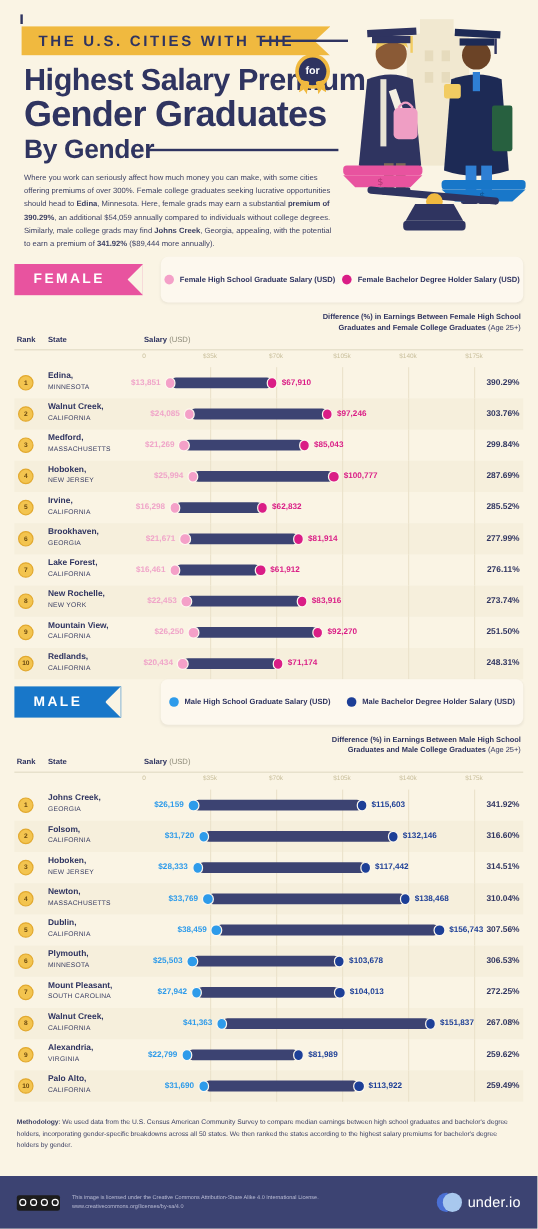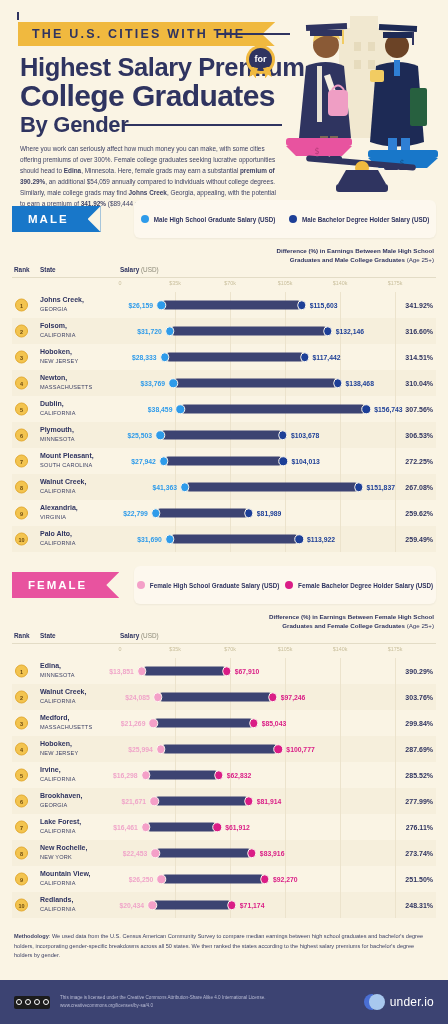--- a/index.html
+++ b/index.html
@@ -169,21 +169,21 @@
 
 <div class="page">
 
   <div class="header">
     <div class="ribbon-dot"></div>
     <div class="ribbon">THE U.S. CITIES WITH THE</div>
     <div class="ribbon-rule"></div>
 
     <div class="title1">Highest Salary Premium</div>
     <div class="forbadge">for</div>
-    <div class="title2">College Graduates</div>
+    <div class="title2">Gender Graduates</div>
     <div class="title3">By Gender</div>
     <div class="title3-rule"></div>
 
     <div class="intro">Where you work can seriously affect how much money you can make, with some cities offering premiums of over 300%. Female college graduates seeking lucrative opportunities should head to <b>Edina</b>, Minnesota. Here, female grads may earn a substantial <b>premium of 390.29%</b>, an additional $54,059 annually compared to individuals without college degrees. Similarly, male college grads may find <b>Johns Creek</b>, Georgia, appealing, with the potential to earn a premium of <b>341.92%</b> ($89,444 more annually).</div>
 
     <svg class="art" viewBox="0 0 160 190">
       <rect x="55" y="20" width="52" height="110" fill="#f1e8d0"></rect>
       <rect x="66" y="8" width="28" height="22" fill="#f1e8d0"></rect>
       <rect x="70" y="34" width="7" height="9" fill="#e6dbbd"></rect>
       <rect x="84" y="34" width="7" height="9" fill="#e6dbbd"></rect>
@@ -228,20 +228,234 @@
       <rect x="84" y="142" width="70" height="8" rx="3" fill="#1877c9"></rect>
       <path d="M84 150 h70 l-11 10 h-48 z" fill="#1877c9"></path>
       <text x="118" y="158" font-size="8" fill="#11538f" text-anchor="middle" font-family="DejaVu Sans, sans-serif">$</text>
       <rect x="22" y="152" width="110" height="6" rx="3" fill="#2f3460" transform="rotate(5 77 155)"></rect>
       <circle cx="78" cy="160" r="7" fill="#f0b93f"></circle>
       <path d="M62 162 h32 l8 14 h-48 z" fill="#2f3460"></path>
       <rect x="52" y="176" width="52" height="8" rx="3" fill="#2f3460"></rect>
     </svg>
   </div>
 
+  <div class="section" style="margin-top:14px">
+    <div class="sechead">
+      <div class="sectag female">FEMALE</div>
+      <div class="legendbox">
+        <div class="legend">
+          <span class="ldot" style="background:#f4a0c8"></span>
+          <span>Female High School Graduate Salary (USD)</span>
+        </div>
+        <div class="legend">
+          <span class="ldot" style="background:#da1d86"></span>
+          <span>Female Bachelor Degree Holder Salary (USD)</span>
+        </div>
+      </div>
+    </div>
+
+    <div class="colhead">
+      <div class="ch-rank">Rank</div>
+      <div class="ch-state">State</div>
+      <div class="ch-sal">Salary <span>(USD)</span></div>
+      <div class="ch-diff">Difference (%) in Earnings Between Female High School<br>Graduates and Female College Graduates <span>(Age 25+)</span></div>
+    </div>
+
+    <div class="axis">
+        <div class="tick" style="left: 108px;">0</div>
+        <div class="tick" style="left: 163px;">$35k</div>
+        <div class="tick" style="left: 218px;">$70k</div>
+        <div class="tick" style="left: 273px;">$105k</div>
+        <div class="tick" style="left: 328px;">$140k</div>
+        <div class="tick" style="left: 383px;">$175k</div>
+      </div>
+    <div class="rows f">
+        <div class="row">
+          <div class="plot">
+            <div class="gridline" style="left: 163px;"></div>
+            <div class="gridline" style="left: 218px;"></div>
+            <div class="gridline" style="left: 273px;"></div>
+            <div class="gridline" style="left: 328px;"></div>
+            <div class="gridline" style="left: 383px;"></div>
+          </div>
+          <div class="medal">1</div>
+          <div class="city">Edina,</div>
+          <div class="state">MINNESOTA</div>
+          <div class="bar" style="left: 129.766px; width: 84.9499px;"></div>
+          <div class="knob knob-low" style="left: 129.766px;"></div>
+          <div class="knob knob-high" style="left: 214.716px;"></div>
+          <div class="vlow" style="left: 125.766px;">$13,851</div>
+          <div class="vhigh" style="left: 218.716px;">$67,910</div>
+          <div class="diff">390.29%</div>
+        </div>
+        <div class="row alt">
+          <div class="plot">
+            <div class="gridline" style="left: 163px;"></div>
+            <div class="gridline" style="left: 218px;"></div>
+            <div class="gridline" style="left: 273px;"></div>
+            <div class="gridline" style="left: 328px;"></div>
+            <div class="gridline" style="left: 383px;"></div>
+          </div>
+          <div class="medal">2</div>
+          <div class="city">Walnut Creek,</div>
+          <div class="state">CALIFORNIA</div>
+          <div class="bar" style="left: 145.848px; width: 114.967px;"></div>
+          <div class="knob knob-low" style="left: 145.848px;"></div>
+          <div class="knob knob-high" style="left: 260.815px;"></div>
+          <div class="vlow" style="left: 141.848px;">$24,085</div>
+          <div class="vhigh" style="left: 264.815px;">$97,246</div>
+          <div class="diff">303.76%</div>
+        </div>
+        <div class="row">
+          <div class="plot">
+            <div class="gridline" style="left: 163px;"></div>
+            <div class="gridline" style="left: 218px;"></div>
+            <div class="gridline" style="left: 273px;"></div>
+            <div class="gridline" style="left: 328px;"></div>
+            <div class="gridline" style="left: 383px;"></div>
+          </div>
+          <div class="medal">3</div>
+          <div class="city">Medford,</div>
+          <div class="state">MASSACHUSETTS</div>
+          <div class="bar" style="left: 141.423px; width: 100.216px;"></div>
+          <div class="knob knob-low" style="left: 141.423px;"></div>
+          <div class="knob knob-high" style="left: 241.639px;"></div>
+          <div class="vlow" style="left: 137.423px;">$21,269</div>
+          <div class="vhigh" style="left: 245.639px;">$85,043</div>
+          <div class="diff">299.84%</div>
+        </div>
+        <div class="row alt">
+          <div class="plot">
+            <div class="gridline" style="left: 163px;"></div>
+            <div class="gridline" style="left: 218px;"></div>
+            <div class="gridline" style="left: 273px;"></div>
+            <div class="gridline" style="left: 328px;"></div>
+            <div class="gridline" style="left: 383px;"></div>
+          </div>
+          <div class="medal">4</div>
+          <div class="city">Hoboken,</div>
+          <div class="state">NEW JERSEY</div>
+          <div class="bar" style="left: 148.848px; width: 117.516px;"></div>
+          <div class="knob knob-low" style="left: 148.848px;"></div>
+          <div class="knob knob-high" style="left: 266.364px;"></div>
+          <div class="vlow" style="left: 144.848px;">$25,994</div>
+          <div class="vhigh" style="left: 270.364px;">$100,777</div>
+          <div class="diff">287.69%</div>
+        </div>
+        <div class="row">
+          <div class="plot">
+            <div class="gridline" style="left: 163px;"></div>
+            <div class="gridline" style="left: 218px;"></div>
+            <div class="gridline" style="left: 273px;"></div>
+            <div class="gridline" style="left: 328px;"></div>
+            <div class="gridline" style="left: 383px;"></div>
+          </div>
+          <div class="medal">5</div>
+          <div class="city">Irvine,</div>
+          <div class="state">CALIFORNIA</div>
+          <div class="bar" style="left: 133.611px; width: 73.1249px;"></div>
+          <div class="knob knob-low" style="left: 133.611px;"></div>
+          <div class="knob knob-high" style="left: 206.736px;"></div>
+          <div class="vlow" style="left: 129.611px;">$16,298</div>
+          <div class="vhigh" style="left: 210.736px;">$62,832</div>
+          <div class="diff">285.52%</div>
+        </div>
+        <div class="row alt">
+          <div class="plot">
+            <div class="gridline" style="left: 163px;"></div>
+            <div class="gridline" style="left: 218px;"></div>
+            <div class="gridline" style="left: 273px;"></div>
+            <div class="gridline" style="left: 328px;"></div>
+            <div class="gridline" style="left: 383px;"></div>
+          </div>
+          <div class="medal">6</div>
+          <div class="city">Brookhaven,</div>
+          <div class="state">GEORGIA</div>
+          <div class="bar" style="left: 142.054px; width: 94.6676px;"></div>
+          <div class="knob knob-low" style="left: 142.054px;"></div>
+          <div class="knob knob-high" style="left: 236.722px;"></div>
+          <div class="vlow" style="left: 138.054px;">$21,671</div>
+          <div class="vhigh" style="left: 240.722px;">$81,914</div>
+          <div class="diff">277.99%</div>
+        </div>
+        <div class="row">
+          <div class="plot">
+            <div class="gridline" style="left: 163px;"></div>
+            <div class="gridline" style="left: 218px;"></div>
+            <div class="gridline" style="left: 273px;"></div>
+            <div class="gridline" style="left: 328px;"></div>
+            <div class="gridline" style="left: 383px;"></div>
+          </div>
+          <div class="medal">7</div>
+          <div class="city">Lake Forest,</div>
+          <div class="state">CALIFORNIA</div>
+          <div class="bar" style="left: 133.867px; width: 71.423px;"></div>
+          <div class="knob knob-low" style="left: 133.867px;"></div>
+          <div class="knob knob-high" style="left: 205.29px;"></div>
+          <div class="vlow" style="left: 129.867px;">$16,461</div>
+          <div class="vhigh" style="left: 209.29px;">$61,912</div>
+          <div class="diff">276.11%</div>
+        </div>
+        <div class="row alt">
+          <div class="plot">
+            <div class="gridline" style="left: 163px;"></div>
+            <div class="gridline" style="left: 218px;"></div>
+            <div class="gridline" style="left: 273px;"></div>
+            <div class="gridline" style="left: 328px;"></div>
+            <div class="gridline" style="left: 383px;"></div>
+          </div>
+          <div class="medal">8</div>
+          <div class="city">New Rochelle,</div>
+          <div class="state">NEW YORK</div>
+          <div class="bar" style="left: 143.283px; width: 96.5847px;"></div>
+          <div class="knob knob-low" style="left: 143.283px;"></div>
+          <div class="knob knob-high" style="left: 239.868px;"></div>
+          <div class="vlow" style="left: 139.283px;">$22,453</div>
+          <div class="vhigh" style="left: 243.868px;">$83,916</div>
+          <div class="diff">273.74%</div>
+        </div>
+        <div class="row">
+          <div class="plot">
+            <div class="gridline" style="left: 163px;"></div>
+            <div class="gridline" style="left: 218px;"></div>
+            <div class="gridline" style="left: 273px;"></div>
+            <div class="gridline" style="left: 328px;"></div>
+            <div class="gridline" style="left: 383px;"></div>
+          </div>
+          <div class="medal">9</div>
+          <div class="city">Mountain View,</div>
+          <div class="state">CALIFORNIA</div>
+          <div class="bar" style="left: 149.25px; width: 103.746px;"></div>
+          <div class="knob knob-low" style="left: 149.25px;"></div>
+          <div class="knob knob-high" style="left: 252.996px;"></div>
+          <div class="vlow" style="left: 145.25px;">$26,250</div>
+          <div class="vhigh" style="left: 256.996px;">$92,270</div>
+          <div class="diff">251.50%</div>
+        </div>
+        <div class="row alt">
+          <div class="plot">
+            <div class="gridline" style="left: 163px;"></div>
+            <div class="gridline" style="left: 218px;"></div>
+            <div class="gridline" style="left: 273px;"></div>
+            <div class="gridline" style="left: 328px;"></div>
+            <div class="gridline" style="left: 383px;"></div>
+          </div>
+          <div class="medal">10</div>
+          <div class="city">Redlands,</div>
+          <div class="state">CALIFORNIA</div>
+          <div class="bar" style="left: 140.111px; width: 79.7343px;"></div>
+          <div class="knob knob-low" style="left: 140.111px;"></div>
+          <div class="knob knob-high" style="left: 219.845px;"></div>
+          <div class="vlow" style="left: 136.111px;">$20,434</div>
+          <div class="vhigh" style="left: 223.845px;">$71,174</div>
+          <div class="diff">248.31%</div>
+        </div>
+      </div>
+  </div>
+
   <div class="section">
     <div class="sechead">
       <div class="sectag male">MALE</div>
       <div class="legendbox">
         <div class="legend">
           <span class="ldot" style="background:#2e9bea"></span>
           <span>Male High School Graduate Salary (USD)</span>
         </div>
         <div class="legend">
           <span class="ldot" style="background:#1d3f97"></span>
@@ -438,234 +652,20 @@
           </div>
           <div class="medal">10</div>
           <div class="city">Palo Alto,</div>
           <div class="state">CALIFORNIA</div>
           <div class="bar" style="left: 157.799px; width: 129.222px;"></div>
           <div class="knob knob-low" style="left: 157.799px;"></div>
           <div class="knob knob-high" style="left: 287.02px;"></div>
           <div class="vlow" style="left: 153.799px;">$31,690</div>
           <div class="vhigh" style="left: 291.02px;">$113,922</div>
           <div class="diff">259.49%</div>
-        </div>
-      </div>
-  </div>
-
-  <div class="section" style="margin-top:14px">
-    <div class="sechead">
-      <div class="sectag female">FEMALE</div>
-      <div class="legendbox">
-        <div class="legend">
-          <span class="ldot" style="background:#f4a0c8"></span>
-          <span>Female High School Graduate Salary (USD)</span>
-        </div>
-        <div class="legend">
-          <span class="ldot" style="background:#da1d86"></span>
-          <span>Female Bachelor Degree Holder Salary (USD)</span>
-        </div>
-      </div>
-    </div>
-
-    <div class="colhead">
-      <div class="ch-rank">Rank</div>
-      <div class="ch-state">State</div>
-      <div class="ch-sal">Salary <span>(USD)</span></div>
-      <div class="ch-diff">Difference (%) in Earnings Between Female High School<br>Graduates and Female College Graduates <span>(Age 25+)</span></div>
-    </div>
-
-    <div class="axis">
-        <div class="tick" style="left: 108px;">0</div>
-        <div class="tick" style="left: 163px;">$35k</div>
-        <div class="tick" style="left: 218px;">$70k</div>
-        <div class="tick" style="left: 273px;">$105k</div>
-        <div class="tick" style="left: 328px;">$140k</div>
-        <div class="tick" style="left: 383px;">$175k</div>
-      </div>
-    <div class="rows f">
-        <div class="row">
-          <div class="plot">
-            <div class="gridline" style="left: 163px;"></div>
-            <div class="gridline" style="left: 218px;"></div>
-            <div class="gridline" style="left: 273px;"></div>
-            <div class="gridline" style="left: 328px;"></div>
-            <div class="gridline" style="left: 383px;"></div>
-          </div>
-          <div class="medal">1</div>
-          <div class="city">Edina,</div>
-          <div class="state">MINNESOTA</div>
-          <div class="bar" style="left: 129.766px; width: 84.9499px;"></div>
-          <div class="knob knob-low" style="left: 129.766px;"></div>
-          <div class="knob knob-high" style="left: 214.716px;"></div>
-          <div class="vlow" style="left: 125.766px;">$13,851</div>
-          <div class="vhigh" style="left: 218.716px;">$67,910</div>
-          <div class="diff">390.29%</div>
-        </div>
-        <div class="row alt">
-          <div class="plot">
-            <div class="gridline" style="left: 163px;"></div>
-            <div class="gridline" style="left: 218px;"></div>
-            <div class="gridline" style="left: 273px;"></div>
-            <div class="gridline" style="left: 328px;"></div>
-            <div class="gridline" style="left: 383px;"></div>
-          </div>
-          <div class="medal">2</div>
-          <div class="city">Walnut Creek,</div>
-          <div class="state">CALIFORNIA</div>
-          <div class="bar" style="left: 145.848px; width: 114.967px;"></div>
-          <div class="knob knob-low" style="left: 145.848px;"></div>
-          <div class="knob knob-high" style="left: 260.815px;"></div>
-          <div class="vlow" style="left: 141.848px;">$24,085</div>
-          <div class="vhigh" style="left: 264.815px;">$97,246</div>
-          <div class="diff">303.76%</div>
-        </div>
-        <div class="row">
-          <div class="plot">
-            <div class="gridline" style="left: 163px;"></div>
-            <div class="gridline" style="left: 218px;"></div>
-            <div class="gridline" style="left: 273px;"></div>
-            <div class="gridline" style="left: 328px;"></div>
-            <div class="gridline" style="left: 383px;"></div>
-          </div>
-          <div class="medal">3</div>
-          <div class="city">Medford,</div>
-          <div class="state">MASSACHUSETTS</div>
-          <div class="bar" style="left: 141.423px; width: 100.216px;"></div>
-          <div class="knob knob-low" style="left: 141.423px;"></div>
-          <div class="knob knob-high" style="left: 241.639px;"></div>
-          <div class="vlow" style="left: 137.423px;">$21,269</div>
-          <div class="vhigh" style="left: 245.639px;">$85,043</div>
-          <div class="diff">299.84%</div>
-        </div>
-        <div class="row alt">
-          <div class="plot">
-            <div class="gridline" style="left: 163px;"></div>
-            <div class="gridline" style="left: 218px;"></div>
-            <div class="gridline" style="left: 273px;"></div>
-            <div class="gridline" style="left: 328px;"></div>
-            <div class="gridline" style="left: 383px;"></div>
-          </div>
-          <div class="medal">4</div>
-          <div class="city">Hoboken,</div>
-          <div class="state">NEW JERSEY</div>
-          <div class="bar" style="left: 148.848px; width: 117.516px;"></div>
-          <div class="knob knob-low" style="left: 148.848px;"></div>
-          <div class="knob knob-high" style="left: 266.364px;"></div>
-          <div class="vlow" style="left: 144.848px;">$25,994</div>
-          <div class="vhigh" style="left: 270.364px;">$100,777</div>
-          <div class="diff">287.69%</div>
-        </div>
-        <div class="row">
-          <div class="plot">
-            <div class="gridline" style="left: 163px;"></div>
-            <div class="gridline" style="left: 218px;"></div>
-            <div class="gridline" style="left: 273px;"></div>
-            <div class="gridline" style="left: 328px;"></div>
-            <div class="gridline" style="left: 383px;"></div>
-          </div>
-          <div class="medal">5</div>
-          <div class="city">Irvine,</div>
-          <div class="state">CALIFORNIA</div>
-          <div class="bar" style="left: 133.611px; width: 73.1249px;"></div>
-          <div class="knob knob-low" style="left: 133.611px;"></div>
-          <div class="knob knob-high" style="left: 206.736px;"></div>
-          <div class="vlow" style="left: 129.611px;">$16,298</div>
-          <div class="vhigh" style="left: 210.736px;">$62,832</div>
-          <div class="diff">285.52%</div>
-        </div>
-        <div class="row alt">
-          <div class="plot">
-            <div class="gridline" style="left: 163px;"></div>
-            <div class="gridline" style="left: 218px;"></div>
-            <div class="gridline" style="left: 273px;"></div>
-            <div class="gridline" style="left: 328px;"></div>
-            <div class="gridline" style="left: 383px;"></div>
-          </div>
-          <div class="medal">6</div>
-          <div class="city">Brookhaven,</div>
-          <div class="state">GEORGIA</div>
-          <div class="bar" style="left: 142.054px; width: 94.6676px;"></div>
-          <div class="knob knob-low" style="left: 142.054px;"></div>
-          <div class="knob knob-high" style="left: 236.722px;"></div>
-          <div class="vlow" style="left: 138.054px;">$21,671</div>
-          <div class="vhigh" style="left: 240.722px;">$81,914</div>
-          <div class="diff">277.99%</div>
-        </div>
-        <div class="row">
-          <div class="plot">
-            <div class="gridline" style="left: 163px;"></div>
-            <div class="gridline" style="left: 218px;"></div>
-            <div class="gridline" style="left: 273px;"></div>
-            <div class="gridline" style="left: 328px;"></div>
-            <div class="gridline" style="left: 383px;"></div>
-          </div>
-          <div class="medal">7</div>
-          <div class="city">Lake Forest,</div>
-          <div class="state">CALIFORNIA</div>
-          <div class="bar" style="left: 133.867px; width: 71.423px;"></div>
-          <div class="knob knob-low" style="left: 133.867px;"></div>
-          <div class="knob knob-high" style="left: 205.29px;"></div>
-          <div class="vlow" style="left: 129.867px;">$16,461</div>
-          <div class="vhigh" style="left: 209.29px;">$61,912</div>
-          <div class="diff">276.11%</div>
-        </div>
-        <div class="row alt">
-          <div class="plot">
-            <div class="gridline" style="left: 163px;"></div>
-            <div class="gridline" style="left: 218px;"></div>
-            <div class="gridline" style="left: 273px;"></div>
-            <div class="gridline" style="left: 328px;"></div>
-            <div class="gridline" style="left: 383px;"></div>
-          </div>
-          <div class="medal">8</div>
-          <div class="city">New Rochelle,</div>
-          <div class="state">NEW YORK</div>
-          <div class="bar" style="left: 143.283px; width: 96.5847px;"></div>
-          <div class="knob knob-low" style="left: 143.283px;"></div>
-          <div class="knob knob-high" style="left: 239.868px;"></div>
-          <div class="vlow" style="left: 139.283px;">$22,453</div>
-          <div class="vhigh" style="left: 243.868px;">$83,916</div>
-          <div class="diff">273.74%</div>
-        </div>
-        <div class="row">
-          <div class="plot">
-            <div class="gridline" style="left: 163px;"></div>
-            <div class="gridline" style="left: 218px;"></div>
-            <div class="gridline" style="left: 273px;"></div>
-            <div class="gridline" style="left: 328px;"></div>
-            <div class="gridline" style="left: 383px;"></div>
-          </div>
-          <div class="medal">9</div>
-          <div class="city">Mountain View,</div>
-          <div class="state">CALIFORNIA</div>
-          <div class="bar" style="left: 149.25px; width: 103.746px;"></div>
-          <div class="knob knob-low" style="left: 149.25px;"></div>
-          <div class="knob knob-high" style="left: 252.996px;"></div>
-          <div class="vlow" style="left: 145.25px;">$26,250</div>
-          <div class="vhigh" style="left: 256.996px;">$92,270</div>
-          <div class="diff">251.50%</div>
-        </div>
-        <div class="row alt">
-          <div class="plot">
-            <div class="gridline" style="left: 163px;"></div>
-            <div class="gridline" style="left: 218px;"></div>
-            <div class="gridline" style="left: 273px;"></div>
-            <div class="gridline" style="left: 328px;"></div>
-            <div class="gridline" style="left: 383px;"></div>
-          </div>
-          <div class="medal">10</div>
-          <div class="city">Redlands,</div>
-          <div class="state">CALIFORNIA</div>
-          <div class="bar" style="left: 140.111px; width: 79.7343px;"></div>
-          <div class="knob knob-low" style="left: 140.111px;"></div>
-          <div class="knob knob-high" style="left: 219.845px;"></div>
-          <div class="vlow" style="left: 136.111px;">$20,434</div>
-          <div class="vhigh" style="left: 223.845px;">$71,174</div>
-          <div class="diff">248.31%</div>
         </div>
       </div>
   </div>
 
   <div class="method"><b>Methodology</b>: We used data from the U.S. Census American Community Survey to compare median earnings between high school graduates and bachelor's degree holders, incorporating gender-specific breakdowns across all 50 states. We then ranked the states according to the highest salary premiums for bachelor's degree holders by gender.</div>
 
   <div class="footer">
     <div class="cc">
       <i></i>
         <i></i>

